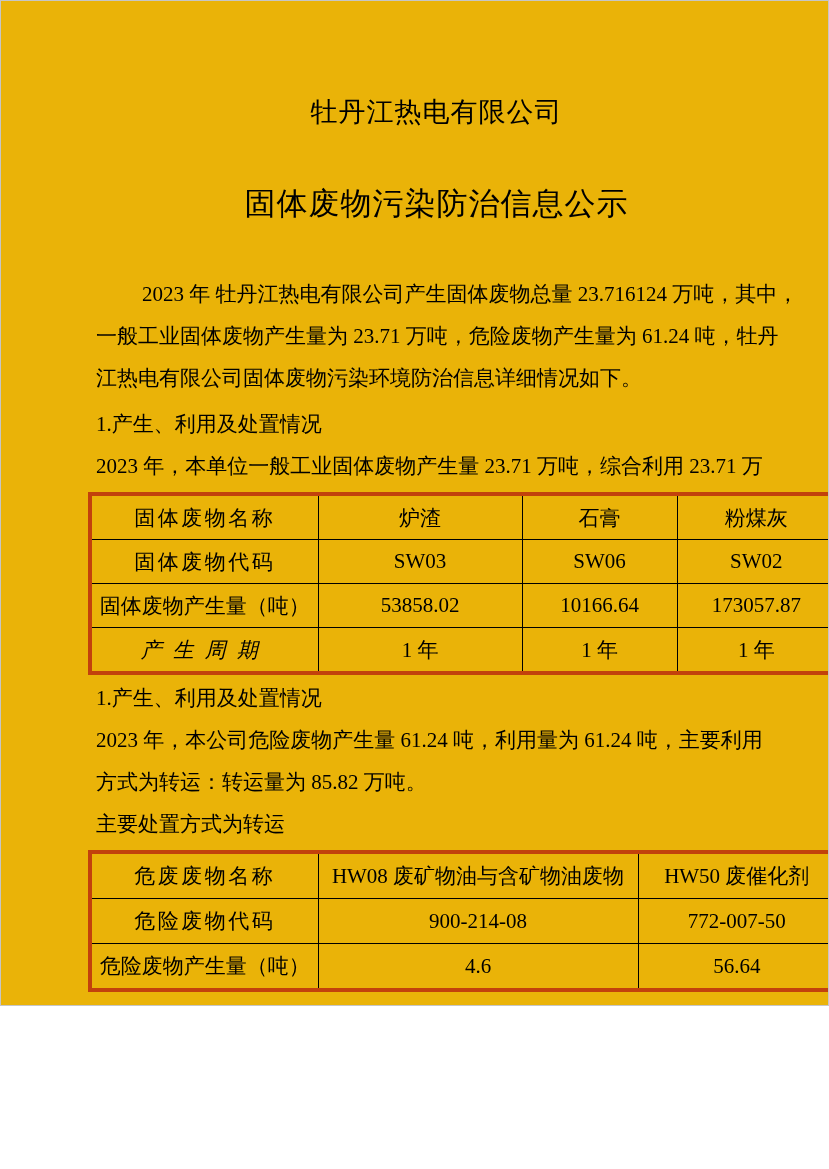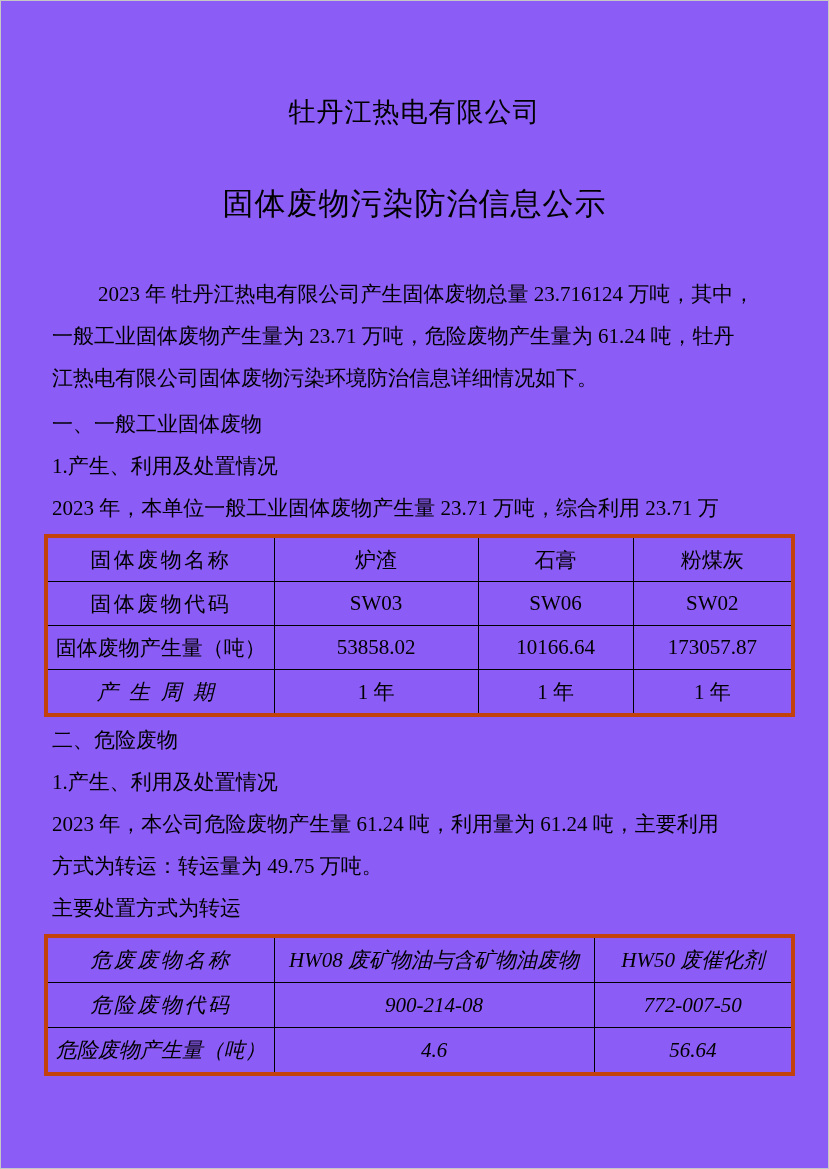--- a/index.html
+++ b/index.html
@@ -1,25 +1,26 @@
 <!DOCTYPE html>
 <html><head>
 <meta charset="utf-8">
 <style>
   html, body { margin: 0; padding: 0; background: #ffffff; }
   .page {
     position: relative;
     width: 829px;
-    height: 1169px;
+    height: 1006px;
     box-sizing: border-box;
     border: 1px solid #c6c6c6;
-    background: #8b5cf6;
+    background: #eab308;
     font-family: "Liberation Serif", "DejaVu Serif", serif;
     color: #000000;
     overflow: hidden;
+    padding-left: 44px;
   }
   .content {
     margin-left: 43px;
     margin-right: 39px;
   }
   .title-block {
     margin-top: 89px;
     text-align: center;
   }
   .title-line1 {
@@ -53,21 +54,21 @@
   table.doc-table td {
     border: 1px solid #000;
     text-align: center;
     vertical-align: middle;
     font-size: 21px;
     padding: 0 2px;
     overflow: hidden;
     white-space: nowrap;
   }
   table.t1 td { height: 43px; }
-  table.t2 td { height: 44px; font-style: italic; }
+  table.t2 td { height: 44px; }
   .sp2 { letter-spacing: 2.5px; }
   .sp10 { letter-spacing: 11px; font-style: italic; }
 </style>
 </head>
 <body>
 
 <div class="page">
   <div class="title-block">
     <div class="title-line1">牡丹江热电有限公司</div>
     <div class="title-line2">固体废物污染防治信息公示</div>
@@ -75,21 +76,20 @@
 
   <div class="content">
 
     <div class="intro">
       <div class="bodyline indent">2023 年 牡丹江热电有限公司产生固体废物总量 23.716124 万吨，其中，</div>
       <div class="bodyline">一般工业固体废物产生量为 23.71 万吨，危险废物产生量为 61.24 吨，牡丹</div>
       <div class="bodyline">江热电有限公司固体废物污染环境防治信息详细情况如下。</div>
     </div>
 
     <div class="sec1">
-      <div class="bodyline">一、一般工业固体废物</div>
       <div class="bodyline">1.产生、利用及处置情况</div>
       <div class="bodyline">2023 年，本单位一般工业固体废物产生量 23.71 万吨，综合利用 23.71 万</div>
 
       <table class="doc-table t1">
         <colgroup>
           <col style="width:228px">
             <col style="width:204px">
             <col style="width:155px">
             <col style="width:160px">
         </colgroup>
@@ -116,24 +116,23 @@
             <td class="sp10">产生周期</td>
             <td>1 年</td>
             <td>1 年</td>
             <td>1 年</td>
           </tr>
         </tbody>
       </table>
     </div>
 
     <div class="sec2">
-      <div class="bodyline">二、危险废物</div>
       <div class="bodyline">1.产生、利用及处置情况</div>
       <div class="bodyline">2023 年，本公司危险废物产生量 61.24 吨，利用量为 61.24 吨，主要利用</div>
-      <div class="bodyline">方式为转运：转运量为 49.75 万吨。</div>
+      <div class="bodyline">方式为转运：转运量为 85.82 万吨。</div>
       <div class="bodyline">主要处置方式为转运</div>
 
       <table class="doc-table t2">
         <colgroup>
           <col style="width:228px">
             <col style="width:320px">
             <col style="width:199px">
         </colgroup>
         <tbody>
           <tr>

